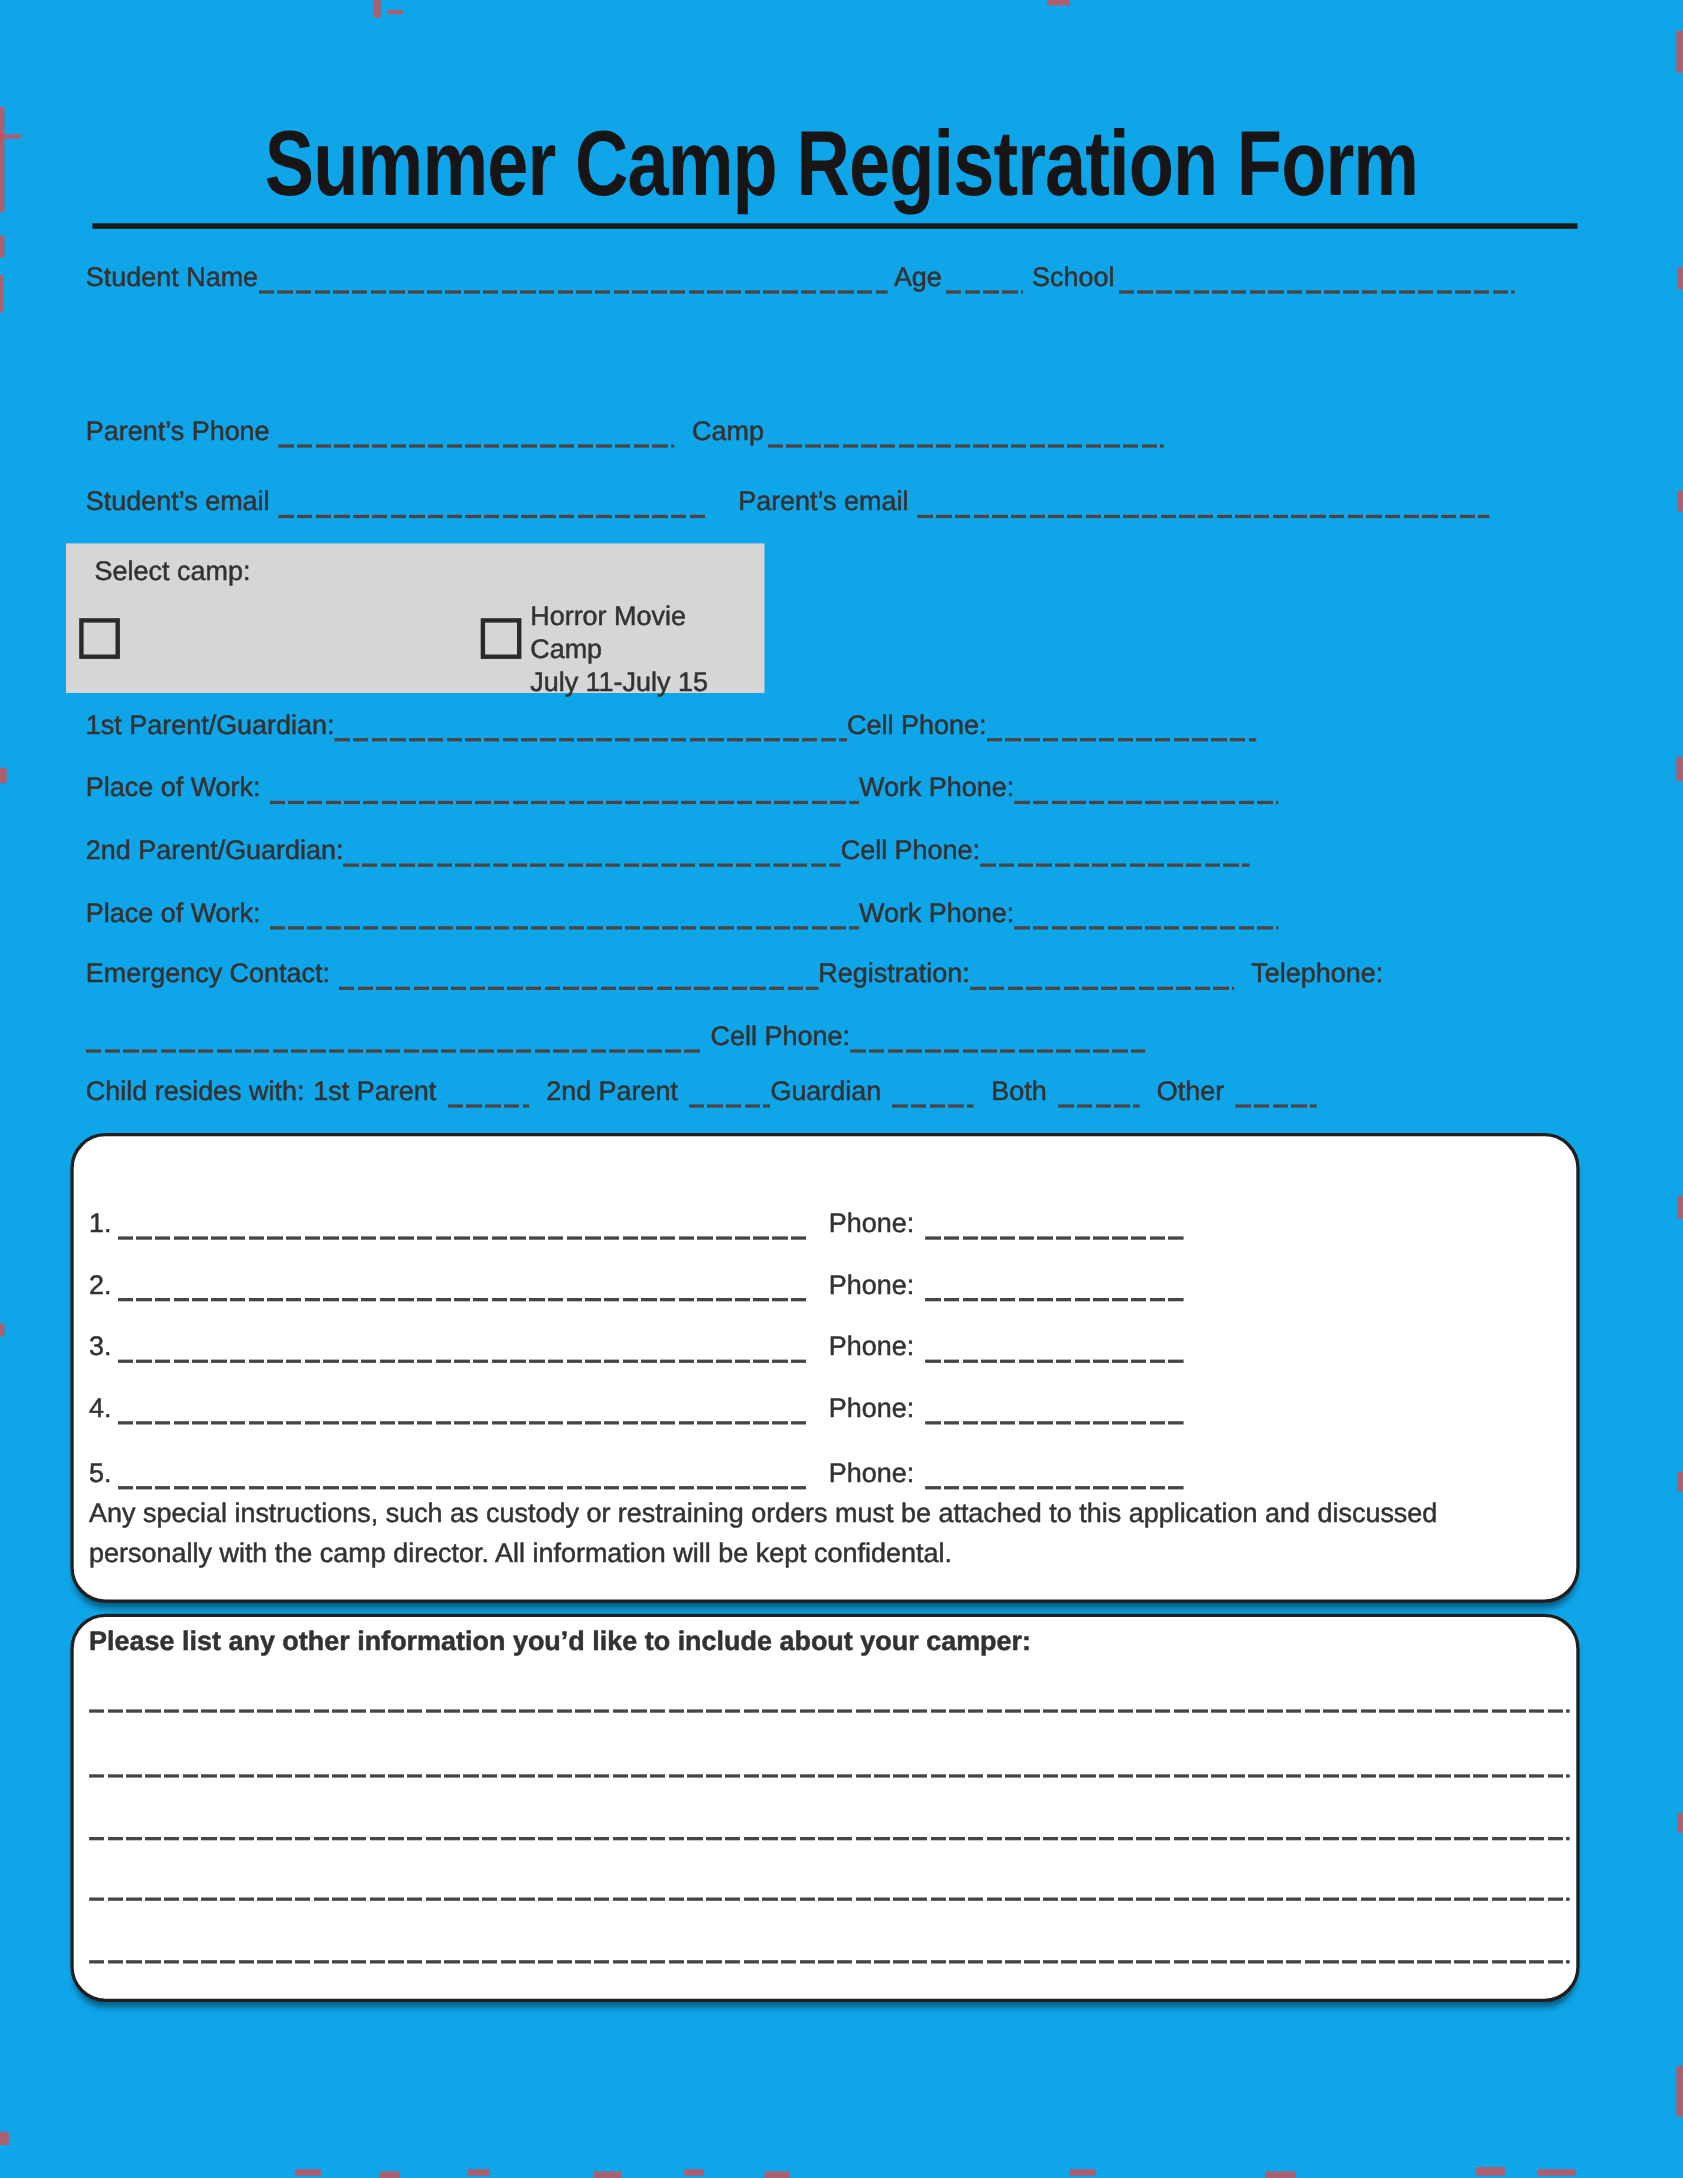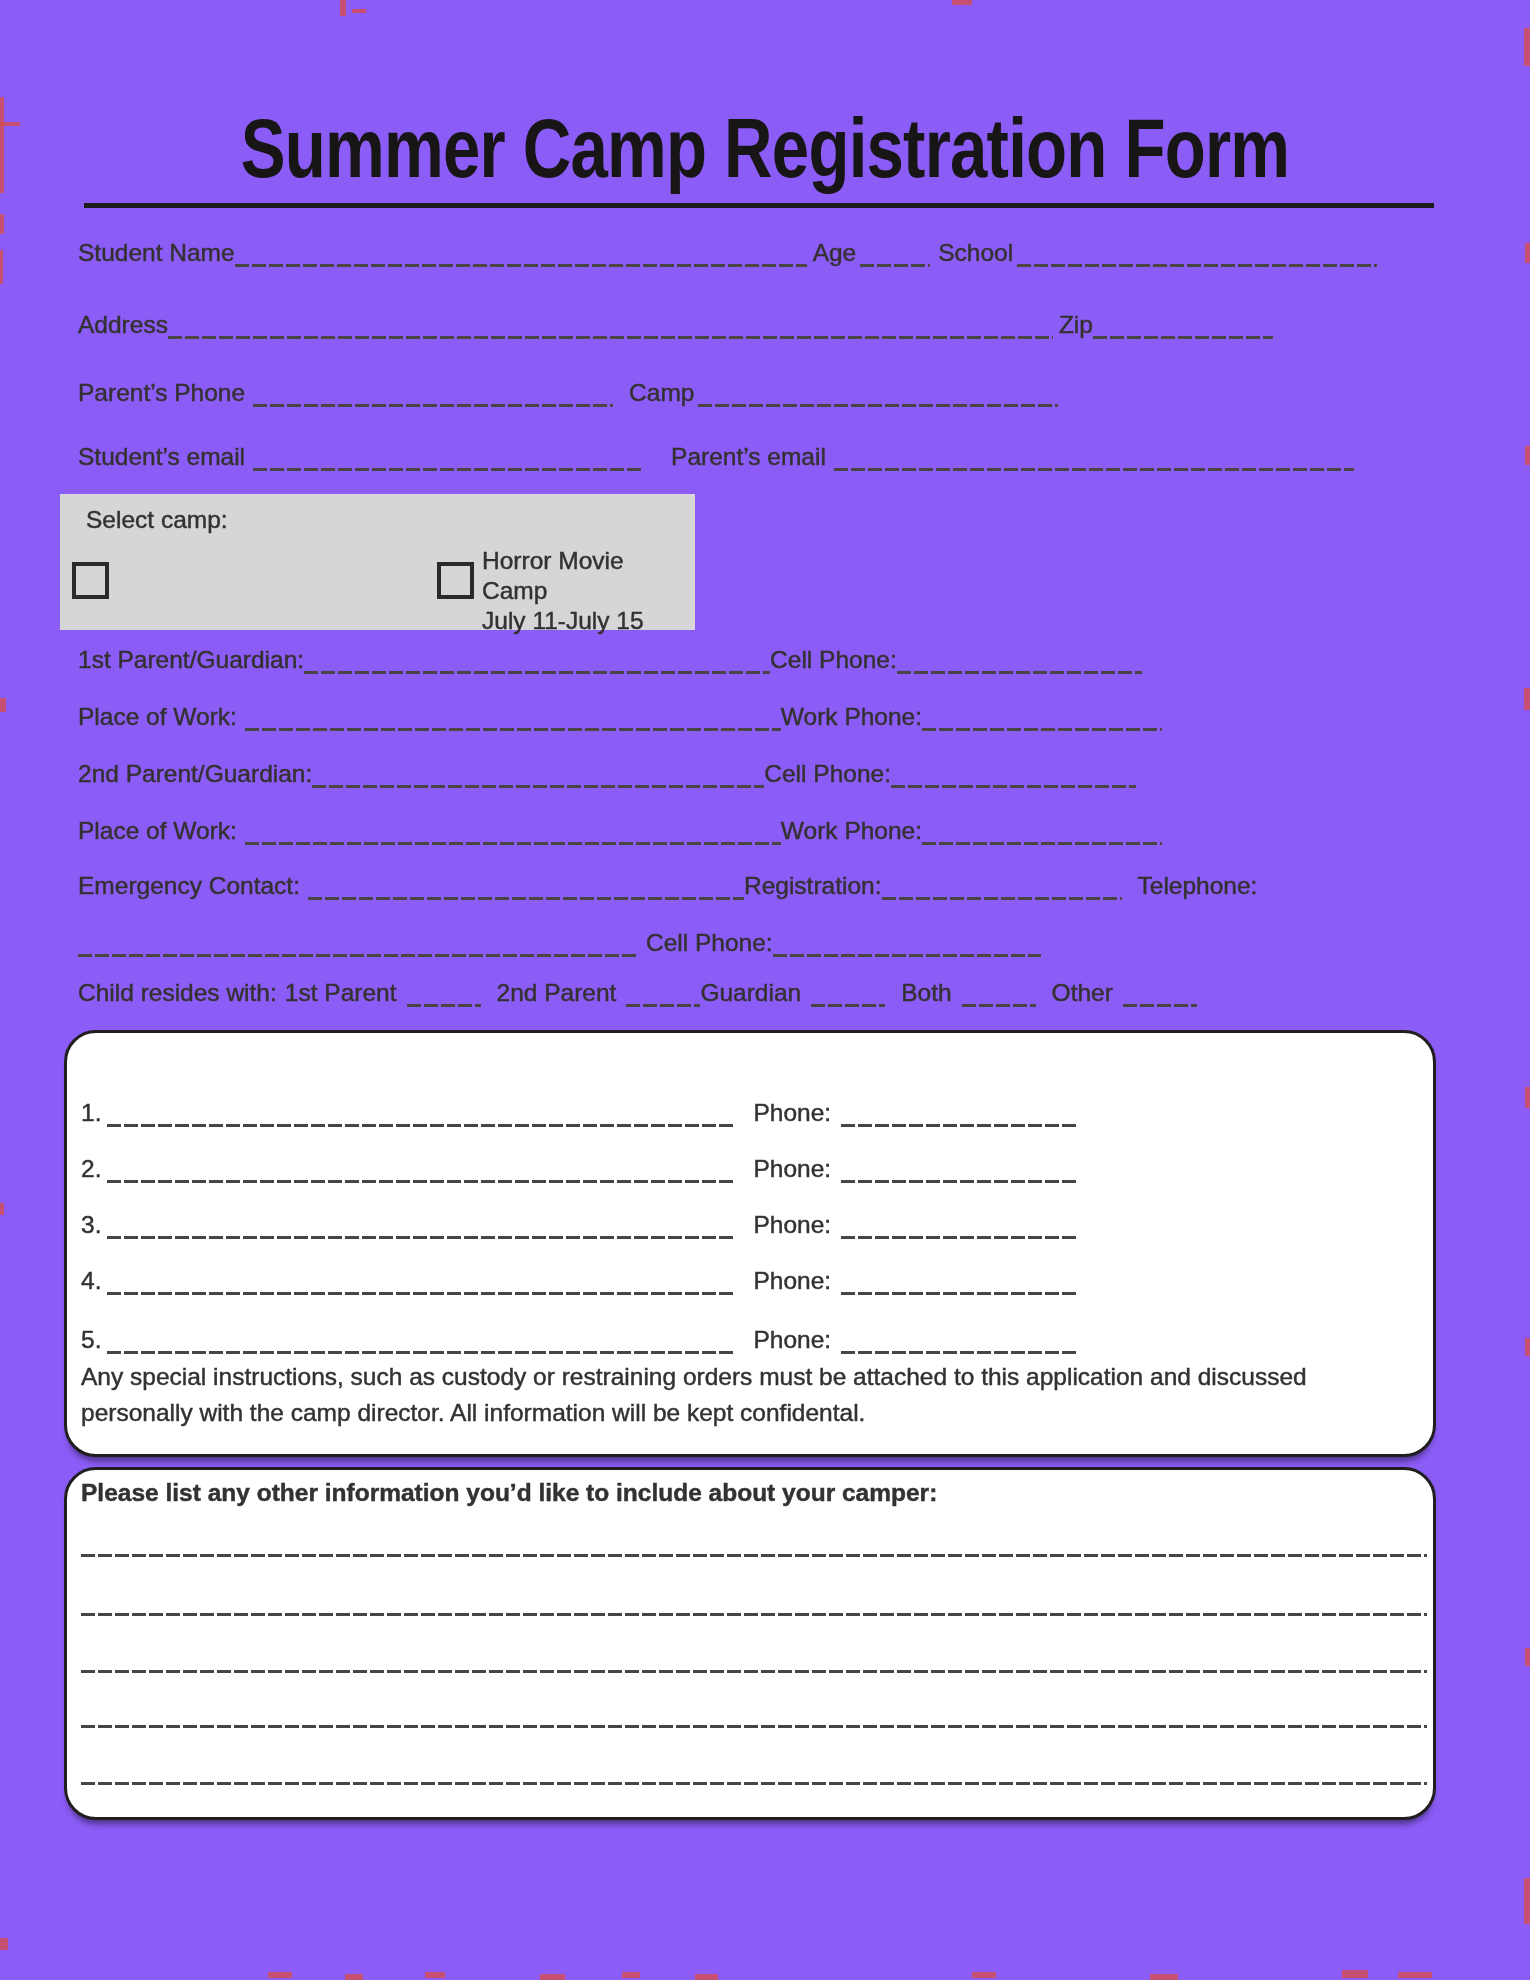--- a/index.html
+++ b/index.html
@@ -1,17 +1,17 @@
 <!DOCTYPE html>
 <html><head>
 <meta charset="utf-8">
 <style>
   html,body{margin:0;padding:0;background:#ffffff;}
   .page{
-    position:relative;width:1530px;height:1980px;overflow:hidden;background:#8b5cf6;
+    position:relative;width:1530px;height:1980px;overflow:hidden;background:#0ea5e9;
     font-family:"Liberation Sans","DejaVu Sans",sans-serif;color:#343131;
   }
   .form-title{
     position:absolute;left:0;top:100px;width:1530px;text-align:center;
     font-size:84px;font-weight:bold;color:#171515;letter-spacing:-1px;
     transform:scaleX(.80);white-space:nowrap;
   }
   .title-rule{position:absolute;left:84px;top:203px;width:1350px;height:5px;background:#1c1b1b;}
   .row{
     position:absolute;display:flex;align-items:flex-end;height:30px;
@@ -55,26 +55,20 @@
 
   <div class="row" style="left:78px;top:238px;">
     <span>Student Name</span>
     <span class="ln" style="width:572px;"></span>
     <span style="margin-left:6px;">Age</span>
     <span class="ln" style="width:70px;margin-left:4px;"></span>
     <span style="margin-left:8px;">School</span>
     <span class="ln" style="width:360px;margin-left:4px;"></span>
   </div>
 
-  <div class="row" style="left:78px;top:310px;">
-    <span>Address</span>
-    <span class="ln" style="width:885px;"></span>
-    <span style="margin-left:6px;">Zip</span>
-    <span class="ln" style="width:180px;"></span>
-  </div>
 
   <div class="row" style="left:78px;top:378px;">
     <span>Parent’s Phone</span>
     <span class="ln" style="width:360px;margin-left:8px;"></span>
     <span style="margin-left:16px;">Camp</span>
     <span class="ln" style="width:360px;margin-left:4px;"></span>
   </div>
 
   <div class="row" style="left:78px;top:442px;">
     <span>Student’s email</span>

